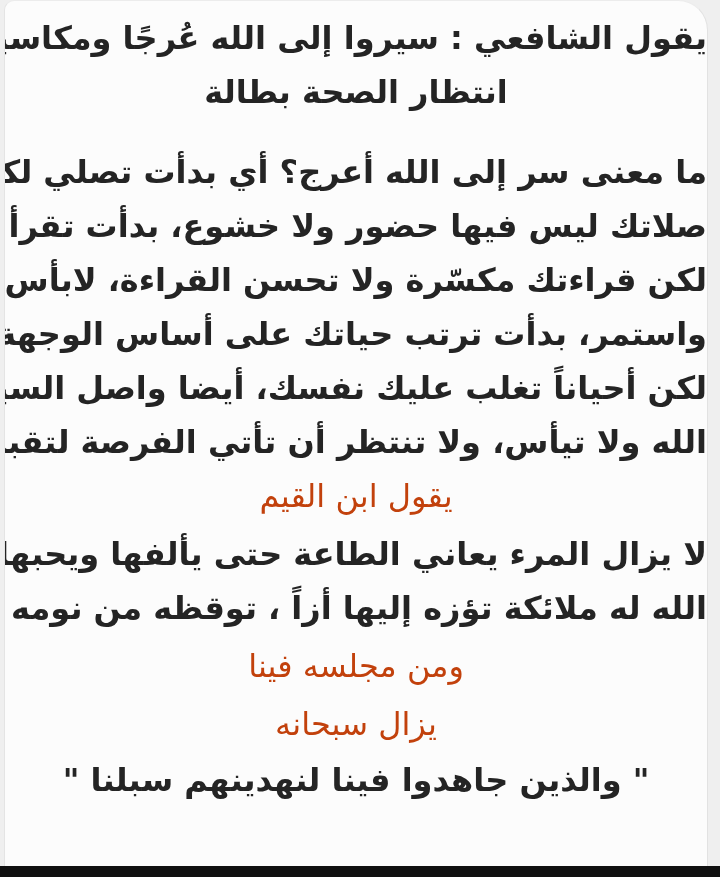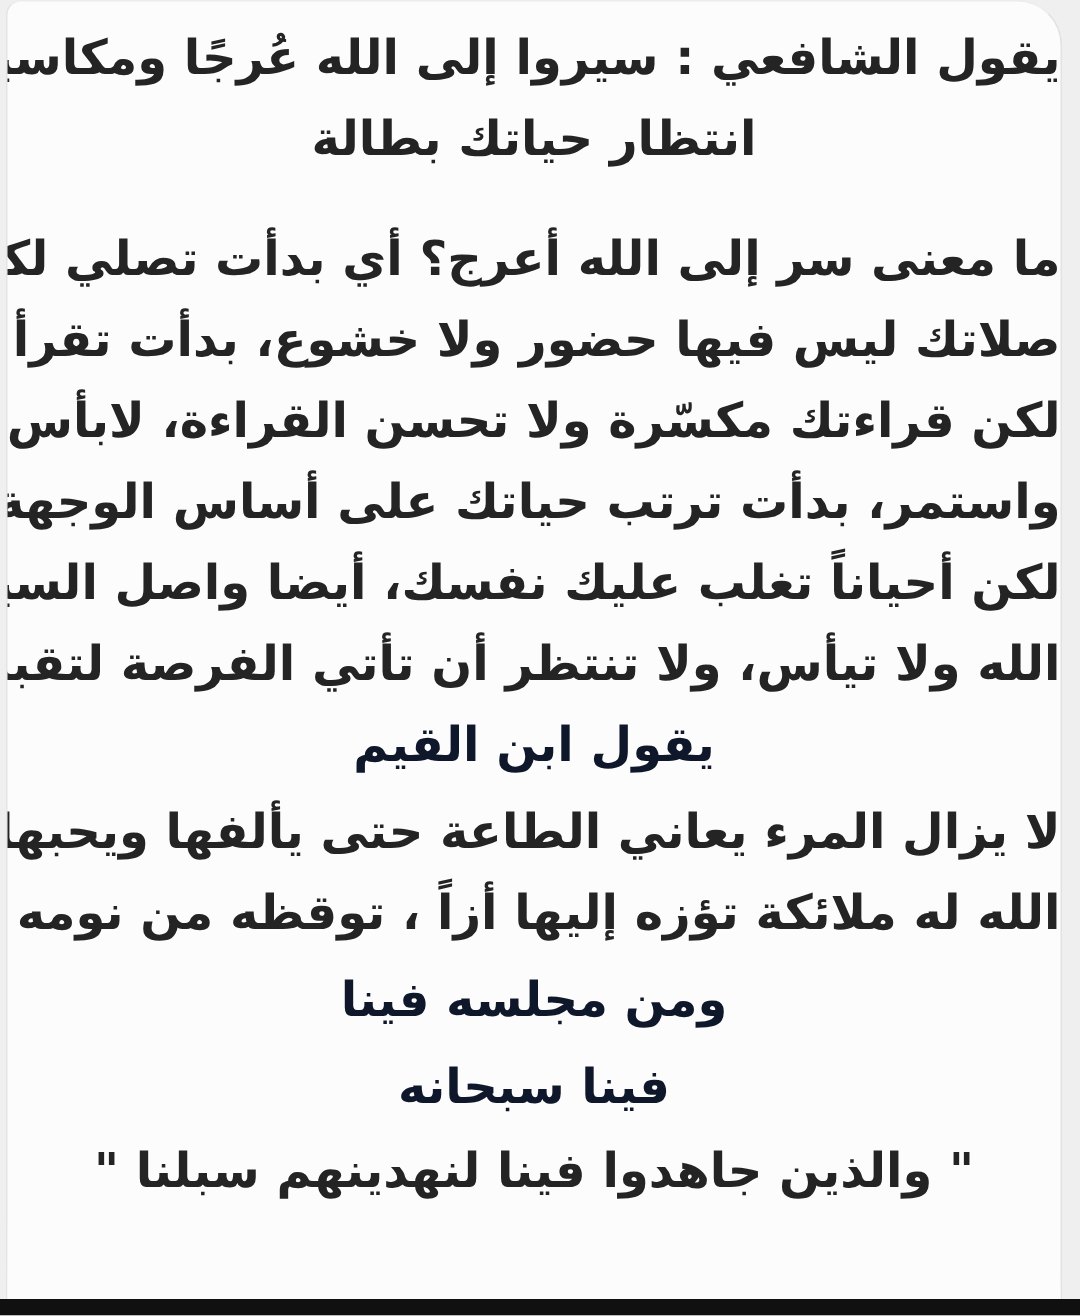--- a/index.html
+++ b/index.html
@@ -31,56 +31,56 @@
     }
     .line {
       font-size: 32px;
       line-height: 54px;
       text-align: center;
       color: #242424;
       font-weight: 700;
       white-space: nowrap;
     }
     .head {
-      font-weight: 700;
-      color: #0f172a;
+      font-weight: 400;
+      color: #c2410c;
     }
     .gap-lg { margin-top: 26px; }
     .gap-sm { margin-top: 4px; }
     .gap-xs { margin-top: 2px; }
     .bottom-bar {
       position: absolute;
       left: 0; right: 0; bottom: 0;
       height: 11px;
       background: #101010;
     }
   </style>
 </head>
 <body>
 
 <div class="page">
   <div class="card">
     <div class="card-content">
 
       <div class="line">يقول الشافعي : سيروا إلى الله عُرجًا ومكاسير؛ فإنَّ</div>
-      <div class="line">انتظار حياتك بطالة</div>
+      <div class="line">انتظار الصحة بطالة</div>
 
       <div class="line gap-lg">ما معنى سر إلى الله أعرج؟ أي بدأت تصلي لكن</div>
       <div class="line">صلاتك ليس فيها حضور ولا خشوع، بدأت تقرأ القرآن</div>
       <div class="line">لكن قراءتك مكسّرة ولا تحسن القراءة، لابأس واصل</div>
       <div class="line">واستمر، بدأت ترتب حياتك على أساس الوجهة إلى الله</div>
       <div class="line">لكن أحياناً تغلب عليك نفسك، أيضا واصل السير إلى</div>
       <div class="line">الله ولا تيأس، ولا تنتظر أن تأتي الفرصة لتقبل على الله؛</div>
 
       <div class="line head">يقول ابن القيم</div>
 
       <div class="line gap-sm">لا يزال المرء يعاني الطاعة حتى يألفها ويحبها ، فيُقيض</div>
       <div class="line">الله له ملائكة تؤزه إليها أزاً ، توقظه من نومه إليها ..</div>
       <div class="line head gap-sm">ومن مجلسه فينا</div>
 
-      <div class="line head gap-sm">فينا سبحانه</div>
+      <div class="line head gap-sm">يزال سبحانه</div>
 
       <div class="line gap-xs">" والذين جاهدوا فينا لنهدينهم سبلنا "</div>
 
     </div>
   </div>
   <div class="bottom-bar"></div>
 </div>
 
 </body></html>

